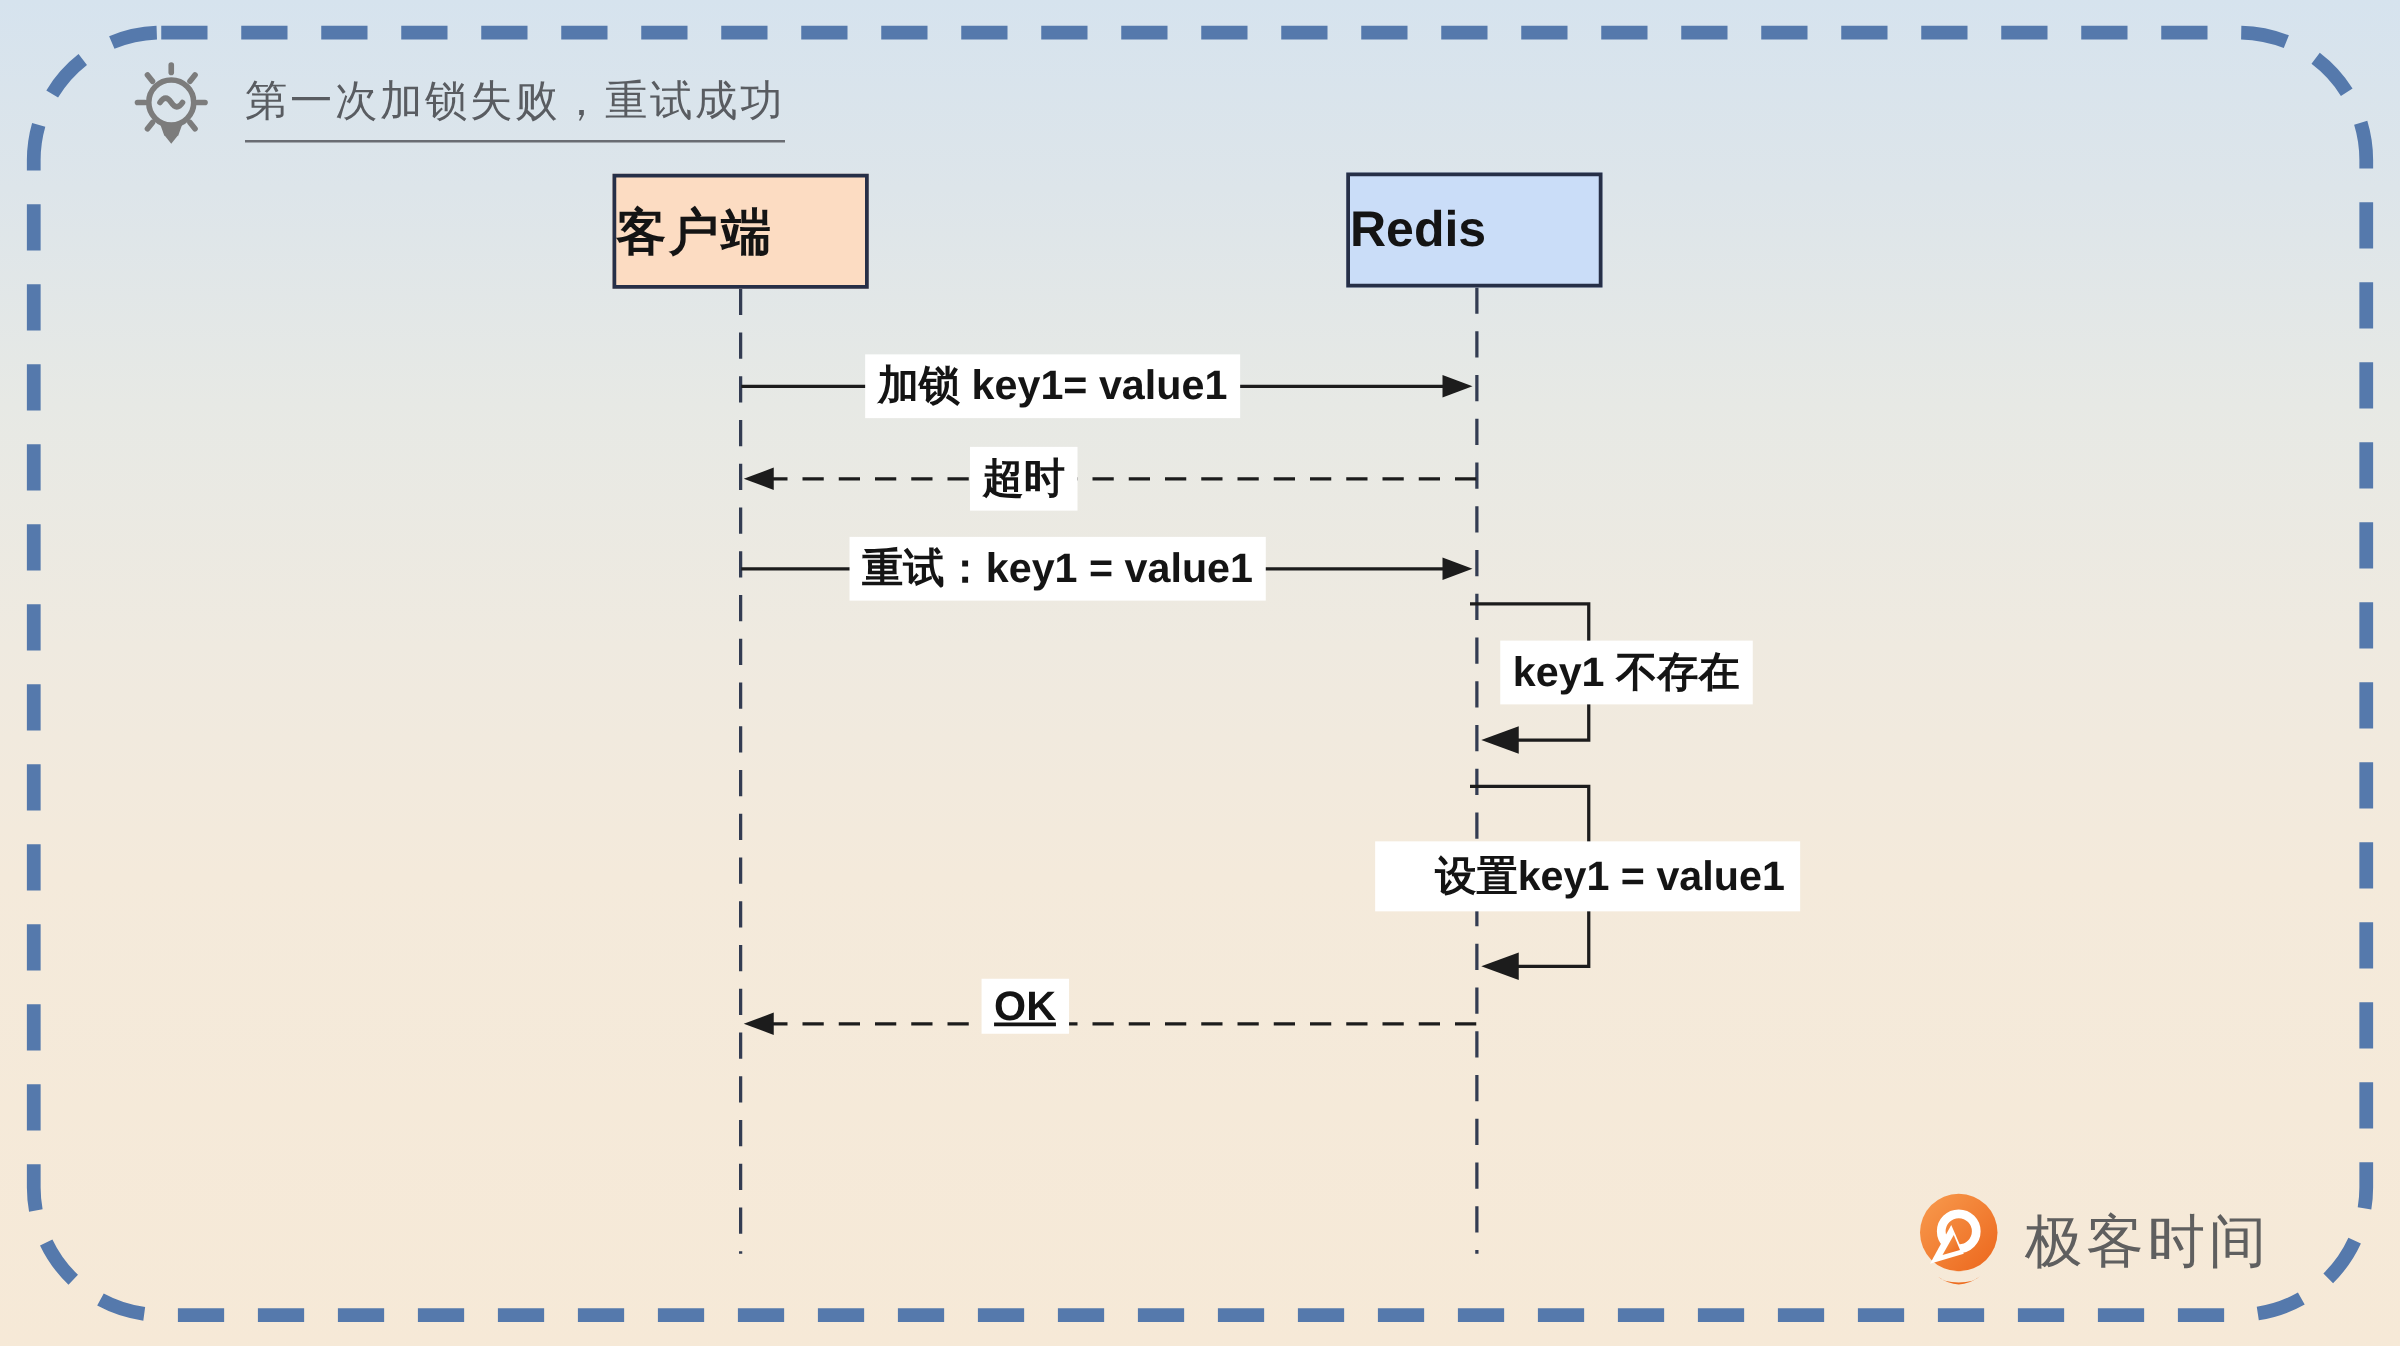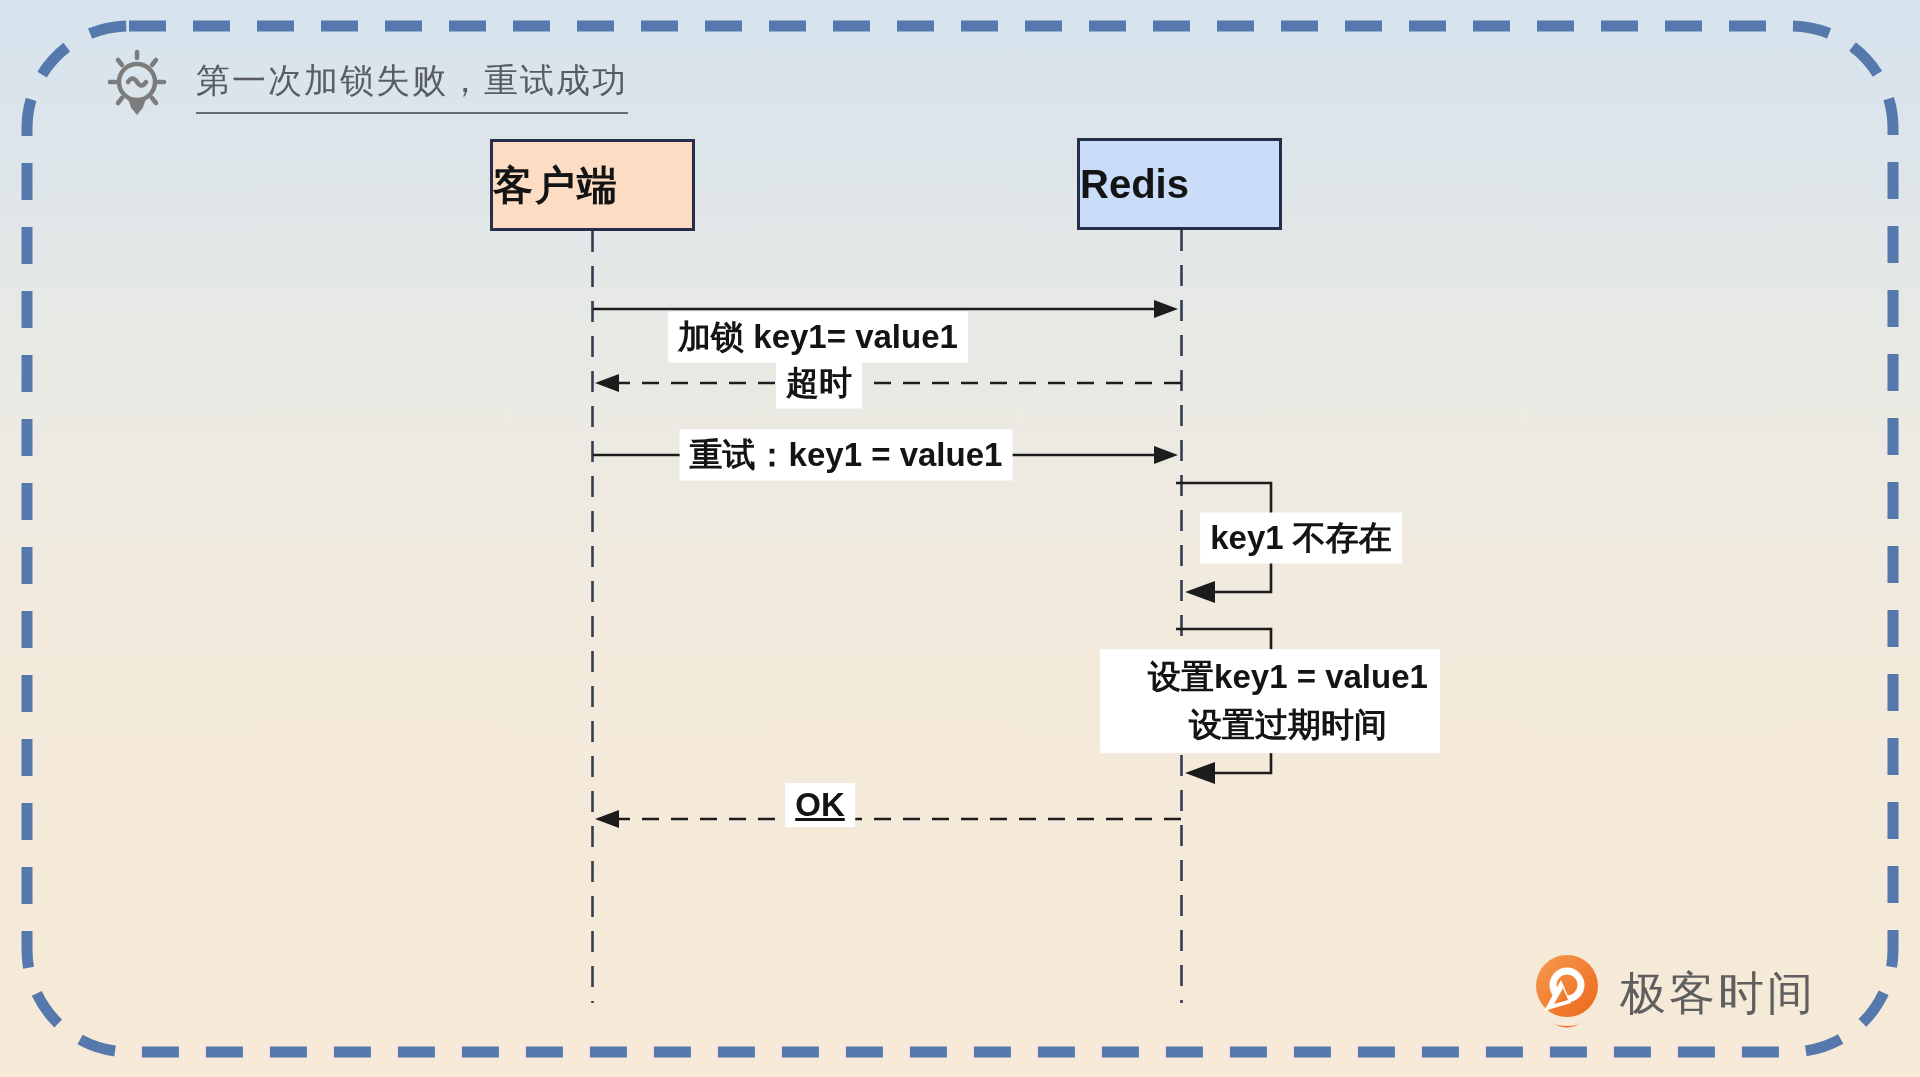--- a/index.html
+++ b/index.html
@@ -113,31 +113,30 @@
     <div class="title">第一次加锁失败，重试成功</div>
   </div>
 
   <div class="actor client">
     <span>客户端</span>
   </div>
   <div class="actor redis">
     <span>Redis</span>
   </div>
 
-  <div class="msg-label" style="left:818px;top:309px;margin-top:28px;">加锁 key1= value1</div>
+  <div class="msg-label" style="left:842px;top:309px;">加锁 key1= value1</div>
 
   <div class="msg-label" style="left:819px;top:383px;">超时</div>
 
   <div class="msg-label" style="left:846px;top:455px;padding-left:10px;">重试：key1 = value1</div>
 
   <div class="msg-label" style="left:1301px;top:538px;text-align:center;">key1 不存在</div>
 
   <div class="msg-label two-line" style="left:1270px;top:701px;">
     <span>设置key1 = value1</span>
-    <span>设置过期时间</span>
   </div>
 
   <div class="msg-label" style="left:820px;top:805px;text-decoration:underline;">OK</div>
 
   <div class="brand">
     <svg class="mark" viewBox="0 0 74 84">
       <defs>
         <linearGradient id="gk" x1="0" y1="0" x2="1" y2="1">
           <stop offset="0" stop-color="#f89b4e"></stop>
           <stop offset="1" stop-color="#ec661c"></stop>

